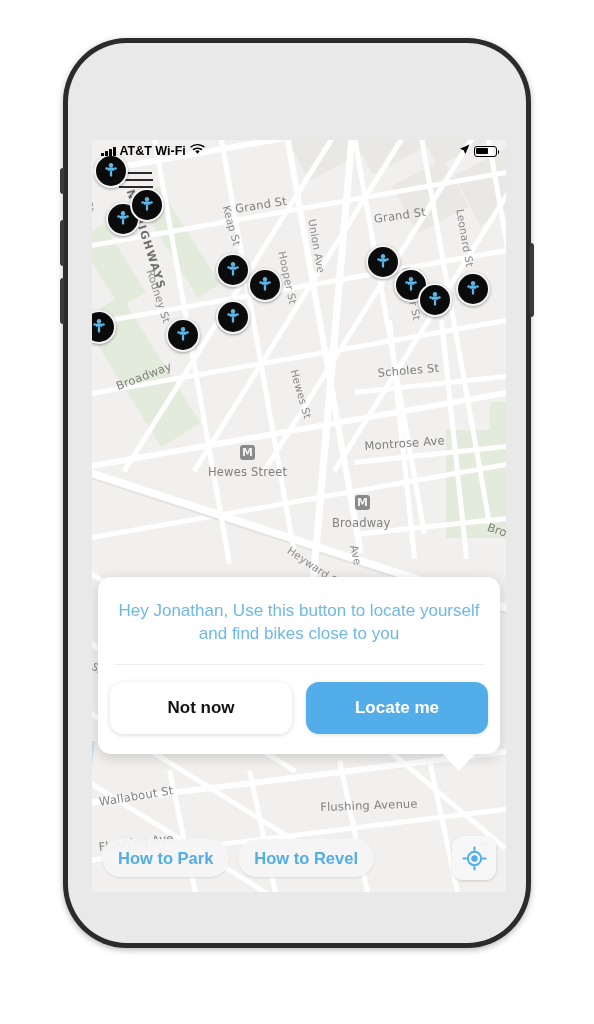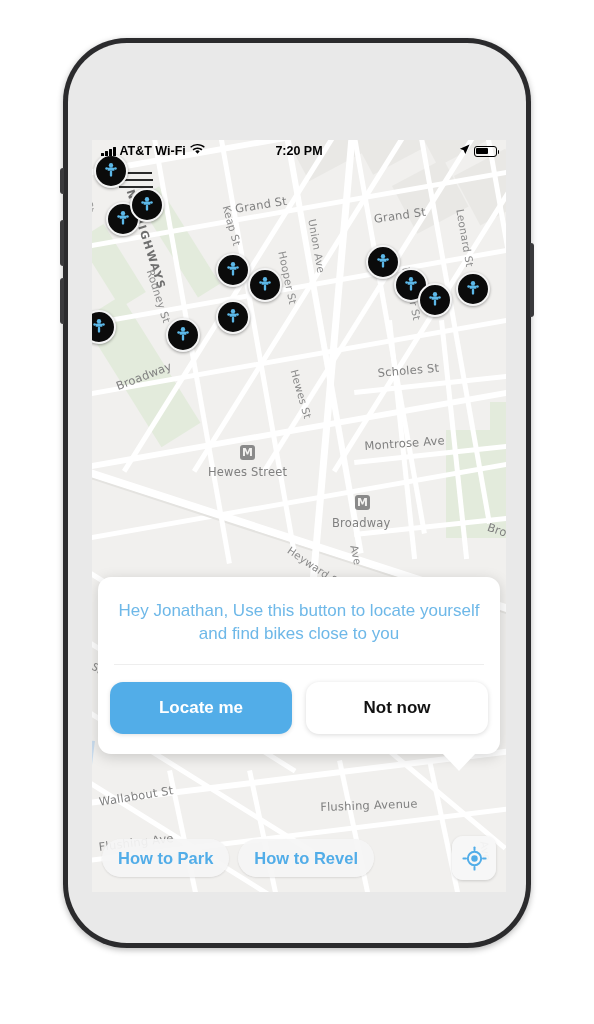--- a/index.html
+++ b/index.html
@@ -484,39 +484,38 @@
             </span>
           <span>AT&amp;T Wi-Fi</span>
           <span style="display:inline-block;">
             <svg width="15" height="11" viewBox="0 0 16 12">
               <path d="M8 10.6 5.6 7.9a3.6 3.6 0 0 1 4.8 0z" fill="#000"></path>
               <path d="M8 5.4c-1.6 0-3 .6-4.1 1.6L2.6 5.8A7.9 7.9 0 0 1 8 3.7c2.1 0 4 .8 5.4 2.1l-1.3 1.2A6 6 0 0 0 8 5.4z" fill="#000"></path>
               <path d="M8 1.3c-2.7 0-5.2 1-7 2.8L0 2.9A11.9 11.9 0 0 1 8 0c3.1 0 6 1.1 8 2.9l-1 1.2A10 10 0 0 0 8 1.3z" fill="#000"></path>
             </svg>
           </span>
         </div>
-        <div id="sb-center">7:20 PM</div>
         <div id="sb-right">
           <span style="display:inline-block;">
             <svg width="11" height="11" viewBox="0 0 12 12">
                 <path d="M11.5.5 1 5.2l4.1 1.5L6.9 11z" fill="#000"></path>
               </svg>
           </span>
           <span class="battery">
               <span style="width:62%"></span>
             </span>
         </div>
       </div>
 
       <div id="tooltip">
         <div id="tooltip-text">Hey Jonathan, Use this button to locate yourself and find bikes close to you</div>
         <div id="tooltip-divider"></div>
         <div id="tooltip-actions">
+          <div class="dlg-btn" id="btn-not-now">Not now</div>
           <div class="dlg-btn" id="btn-locate-me">Locate me</div>
-          <div class="dlg-btn" id="btn-not-now">Not now</div>
         </div>
         <div id="tooltip-tail"></div>
       </div>
 
       <div id="bottom-bar">
         <div class="pill">How to Park</div>
         <div class="pill">How to Revel</div>
         <div id="locate-btn">
           <svg width="25" height="25" viewBox="0 0 24 24">
             <circle cx="12" cy="12" r="6.4" fill="none" stroke="#52ade8" stroke-width="1.9"></circle>

